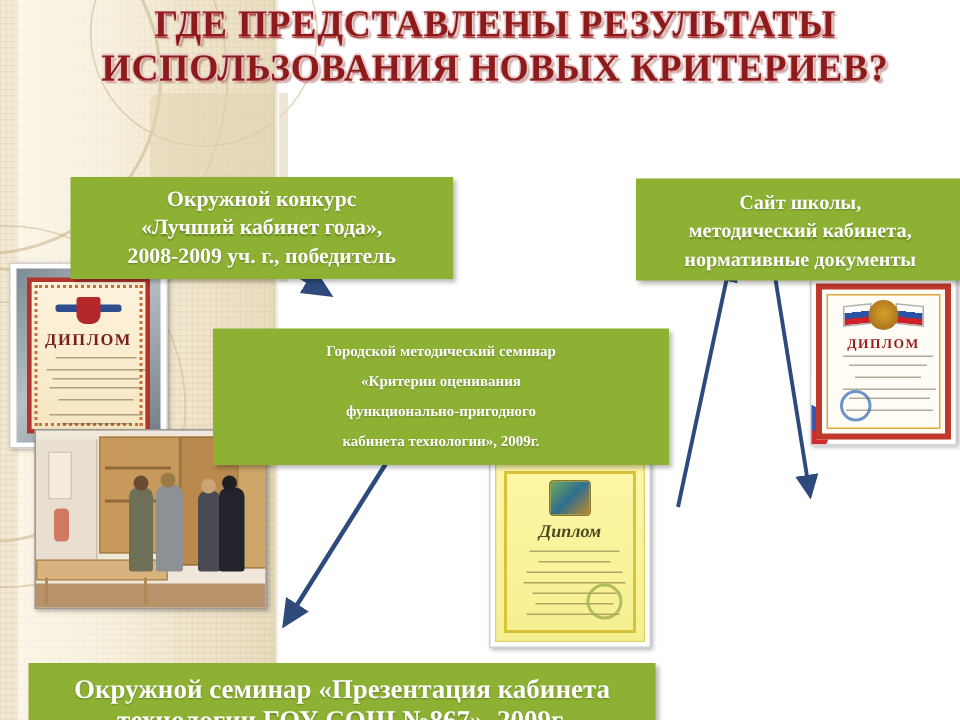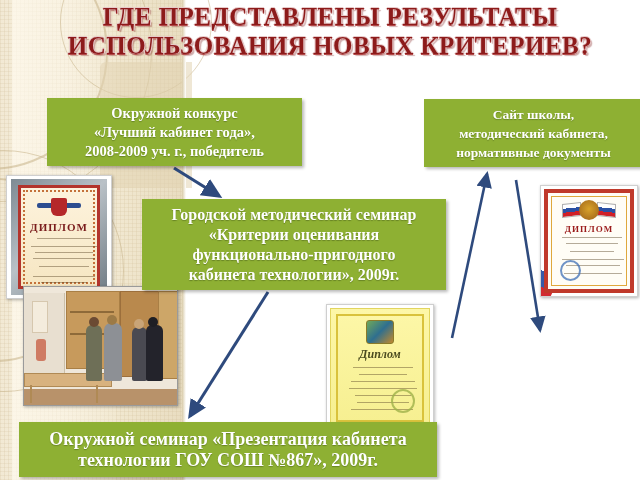--- a/index.html
+++ b/index.html
@@ -92,26 +92,27 @@
     font-family: "Liberation Serif", "DejaVu Serif", serif;
     font-weight: bold;
     text-align: center;
     display: flex;
     align-items: center;
     justify-content: center;
     box-shadow: 2px 2px 3px rgba(0,0,0,0.28);
     white-space: pre-line;
     z-index: 12;
     text-shadow: 0 1px 1px rgba(60,80,20,0.45);
+    margin-top: 20px;
   }
   .gbox-pad { padding: 3px 6px; }
 
   #box-okr-konkurs  { left: 47px;  top: 98px;  width: 243px; height: 62px;  font-size: 14.5px; line-height: 19px; }
   #box-sait-shkoly  { left: 424px; top: 99px;  width: 207px; height: 62px;  font-size: 13.5px; line-height: 19px; }
-  #box-gorod-sem    { left: 142px; top: 199px; width: 292px; height: 85px;  font-size: 16px;   line-height: 20px; }
+  #box-gorod-sem    { left: 142px; top: 199px; width: 292px; height: 85px;  font-size: 10px;   line-height: 20px; }
   #box-sait-fest    { left: 466px; top: 336px; width: 163px; height: 80px;  font-size: 13.5px; line-height: 19px; }
   #box-okr-seminar  { left: 19px;  top: 422px; width: 406px; height: 49px;  font-size: 18px; line-height: 21px; }
 
   
   .arrow-svg { position: absolute; left: 0; top: 0; width: 640px; height: 480px; z-index: 8; pointer-events: none; }
 
   
   .pic { position: absolute; z-index: 10; overflow: hidden; }
 
   

